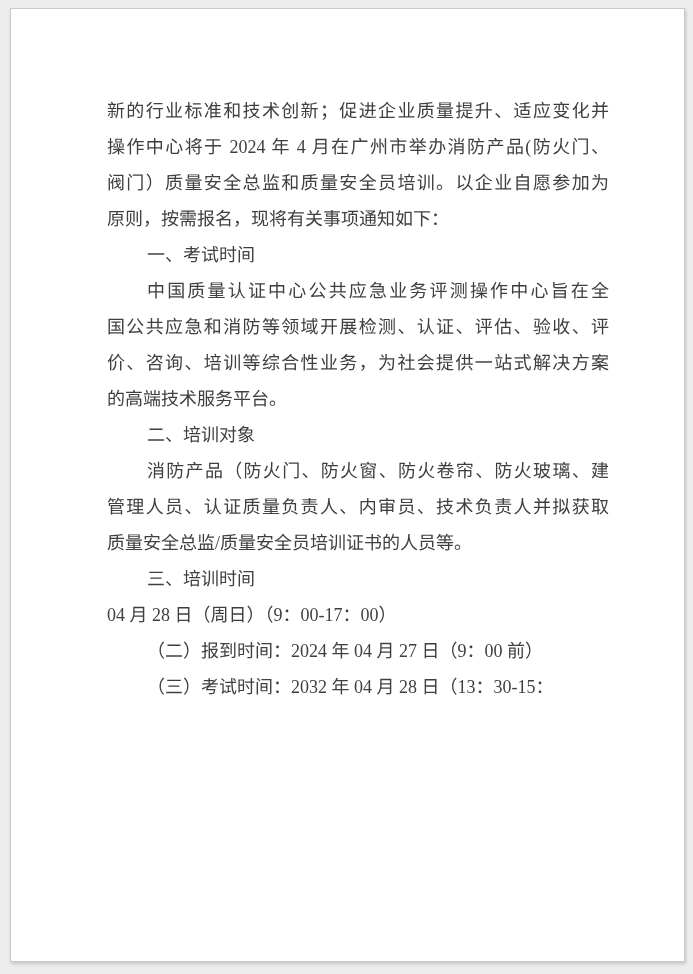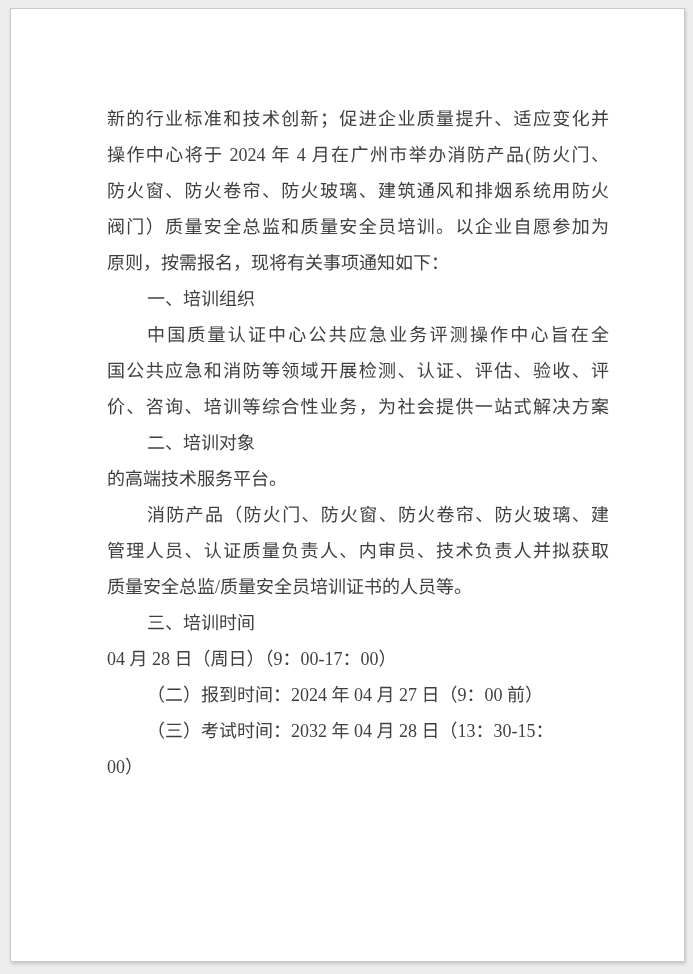--- a/index.html
+++ b/index.html
@@ -23,21 +23,21 @@
   .paper {
     position: absolute;
     left: 10px; top: 8px;
     width: 675px; height: 954px;
     background: var(--paper-bg);
     border: 1px solid var(--paper-border);
     box-shadow: 1px 2px 3px rgba(0,0,0,0.16);
   }
   .doc-content {
     position: absolute;
-    left: 96px; top: 92px;
+    left: 96px; top: 84px;
     width: 502px;
     color: var(--text-color);
     font-size: 18px;
     line-height: 36px;
     letter-spacing: 0;
   }
   .line {
     height: 36px;
     overflow: hidden;
     white-space: pre-wrap;
@@ -50,32 +50,30 @@
   }
 </style>
 </head>
 <body>
 
 <div class="viewer">
   <div class="paper">
     <div class="doc-content">
         <div class="line full">新的行业标准和技术创新；促进企业质量提升、适应变化并</div>
         <div class="line full">操作中心将于 2024 年 4 月在广州市举办消防产品(防火门、</div>
-        <div class="line full">防火窗、防火卷帘、防火玻璃、建筑通风和排烟系统用防火</div>
         <div class="line full">阀门）质量安全总监和质量安全员培训。以企业自愿参加为</div>
         <div class="line">原则，按需报名，现将有关事项通知如下：</div>
-        <div class="line indent">一、培训组织</div>
+        <div class="line indent">一、考试时间</div>
         <div class="line indent full">中国质量认证中心公共应急业务评测操作中心旨在全</div>
         <div class="line full">国公共应急和消防等领域开展检测、认证、评估、验收、评</div>
         <div class="line full">价、咨询、培训等综合性业务，为社会提供一站式解决方案</div>
+        <div class="line">的高端技术服务平台。</div>
         <div class="line indent">二、培训对象</div>
-        <div class="line">的高端技术服务平台。</div>
         <div class="line indent full">消防产品（防火门、防火窗、防火卷帘、防火玻璃、建</div>
         <div class="line full">管理人员、认证质量负责人、内审员、技术负责人并拟获取</div>
         <div class="line">质量安全总监/质量安全员培训证书的人员等。</div>
         <div class="line indent">三、培训时间</div>
         <div class="line">04 月 28 日（周日）（9：00-17：00）</div>
         <div class="line indent">（二）报到时间：2024 年 04 月 27 日（9：00 前）</div>
         <div class="line indent">（三）考试时间：2032 年 04 月 28 日（13：30-15：</div>
-        <div class="line">00）</div>
       </div>
   </div>
 </div>
 
 </body></html>

